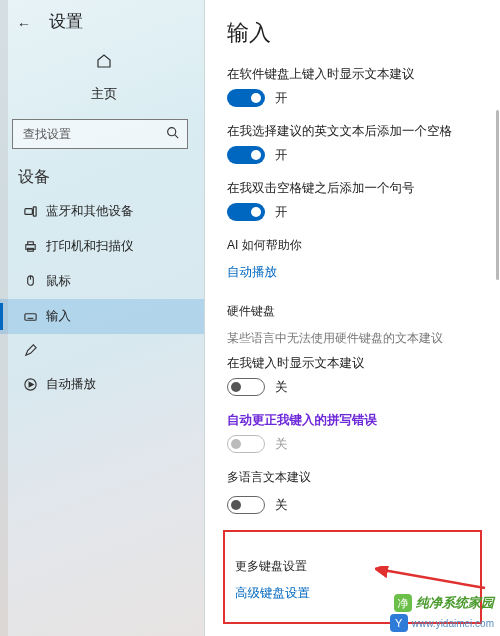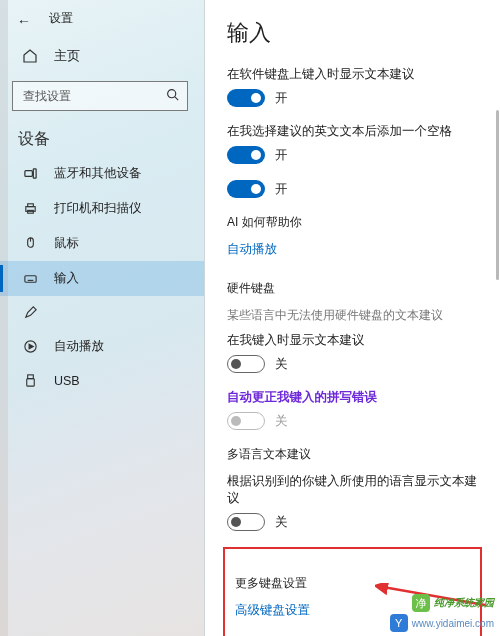--- a/index.html
+++ b/index.html
@@ -34,28 +34,29 @@
     align-items: center;
     gap: 18px;
     padding: 10px 18px 10px 17px;
     color: #222;
   }
   .back-icon {
     font-size: 14px;
     line-height: 1;
   }
   .settings-title {
-    font-size: 12px;
+    font-size: 17px;
   }
   .home-row {
     display: flex;
     align-items: center;
     gap: 16px;
     padding: 10px 18px 10px 22px;
     color: #222;
+    flex-direction: column;
   }
   .icon {
     width: 16px;
     display: inline-flex;
     justify-content: center;
     font-size: 14px;
     color: #333;
   }
   .search-wrap {
     padding: 6px 16px 14px 12px;
@@ -79,21 +80,21 @@
   }
   .section-label {
     padding: 4px 18px 6px 18px;
     font-size: 16px;
     color: #333;
   }
   .nav-list { list-style: none; margin: 0; padding: 0; }
   .nav-item {
     display: flex;
     align-items: center;
-    gap: 16px;
+    gap: 8px;
     padding: 9px 18px 9px 22px;
     font-size: 12.5px;
     color: #222;
     position: relative;
     cursor: default;
   }
   .nav-item.selected {
     background: rgba(0, 120, 215, 0.18);
   }
   .nav-item.selected::before {
@@ -203,21 +204,21 @@
     pointer-events: none;
   }
   .wm-row { display:flex; align-items:center; gap:4px; }
   .wm-logo {
     width: 18px; height: 18px; border-radius: 4px;
     display: inline-flex; align-items: center; justify-content: center;
     font-size: 11px; color:#fff;
   }
   .wm-logo.green { background:#6cc04a; }
   .wm-logo.blue  { background:#2f7bd8; }
-  .wm-text { font-size: 10px; font-weight: 600; font-style: italic; }
+  .wm-text { font-size: 13px; font-weight: 600; font-style: italic; }
   .wm-text.green { color:#4a9a2e; }
   .wm-url { font-size: 10px; color:#5a8bc0; }
   .scrollbar-fake {
     position:absolute; right:1px; top:0; bottom:0; width:3px;
   }
   .scroll-thumb {
     position:absolute; right:0; top:110px; width:3px; height:170px;
     background:#b9b9b9; border-radius:2px;
   }
   .left-edge {
@@ -312,29 +313,20 @@
       </li>
       <li class="nav-item">
         <span class="icon">
           <svg viewBox="0 0 16 16" fill="none" stroke="#333" stroke-width="1.2">
             <circle cx="8" cy="8" r="6"></circle>
               <path d="M6.5 5.5 L11 8 L6.5 10.5 Z" fill="#333"></path>
           </svg>
         </span>
         <span>自动播放</span>
       </li>
-      <li class="nav-item">
-        <span class="icon">
-          <svg viewBox="0 0 16 16" fill="none" stroke="#333" stroke-width="1.2">
-            <rect x="5" y="2" width="6" height="4"></rect>
-              <rect x="4" y="6" width="8" height="8" rx="1"></rect>
-          </svg>
-        </span>
-        <span>USB</span>
-      </li>
     </ul>
   </div>
 
   <div class="content">
     <div class="content-scroll">
       <h1 class="page-title">输入</h1>
 
       <div class="setting-label">在软件键盘上键入时显示文本建议</div>
       <div class="toggle-row">
         <div class="toggle on">
@@ -344,20 +336,21 @@
       </div>
 
       <div class="setting-label">在我选择建议的英文文本后添加一个空格</div>
       <div class="toggle-row">
         <div class="toggle on">
             <div class="knob"></div>
           </div>
         <span class="toggle-state">开</span>
       </div>
 
+      <div class="setting-label">在我双击空格键之后添加一个句号</div>
       <div class="toggle-row">
         <div class="toggle on">
             <div class="knob"></div>
           </div>
         <span class="toggle-state">开</span>
       </div>
 
       <h2 class="section-title">AI 如何帮助你</h2>
       <span class="link">自动播放</span>
 
@@ -374,21 +367,20 @@
 
       <div class="setting-label muted">自动更正我键入的拼写错误</div>
       <div class="toggle-row">
         <div class="toggle off disabled">
             <div class="knob"></div>
           </div>
         <span class="toggle-state" style="color:#999">关</span>
       </div>
 
       <h2 class="section-title">多语言文本建议</h2>
-      <div class="setting-label">根据识别到的你键入所使用的语言显示文本建议</div>
       <div class="toggle-row">
         <div class="toggle off">
             <div class="knob"></div>
           </div>
         <span class="toggle-state">关</span>
       </div>
 
       <div class="highlight-box">
         <h2 class="section-title" style="margin-top:16px">更多键盘设置</h2>
         <span class="link">高级键盘设置</span>

